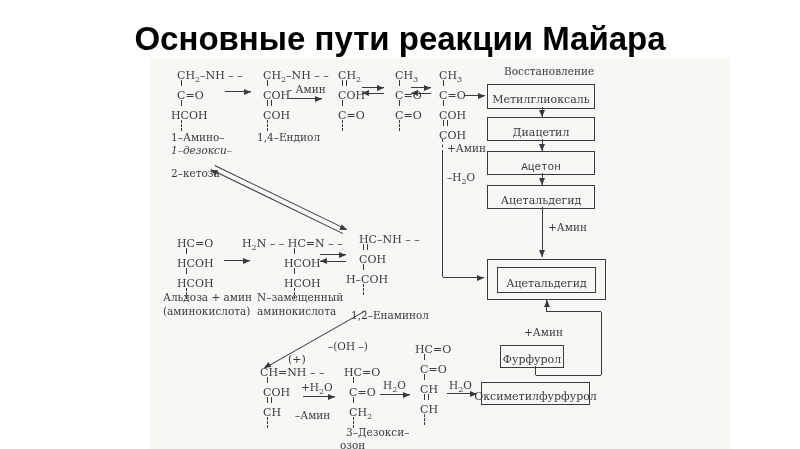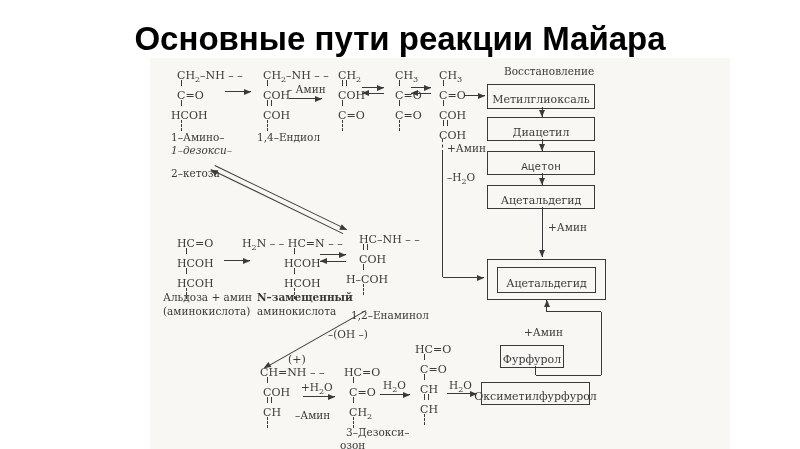--- a/index.html
+++ b/index.html
@@ -128,24 +128,24 @@
       <div class="lbl" style="left: 171px; top: 144px; font-style: italic;">1–дезокси–</div>
       <div class="lbl" style="left: 171px; top: 167px;">2–кетоза</div>
       <div class="lbl" style="left: 257px; top: 131px;">1,4–Ендиол</div>
       <div class="lbl" style="left: 287px; top: 83px;">– Амин</div>
       <div class="lbl" style="left: 504px; top: 65px;">Восстановление</div>
       <div class="lbl" style="left: 447px; top: 142px;">+Амин</div>
       <div class="lbl" style="left: 447px; top: 155px; margin-top: 16px;">–H<sub>2</sub>O</div>
       <div class="lbl" style="left: 548px; top: 221px;">+Амин</div>
       <div class="lbl" style="left: 163px; top: 291px;">Альдоза + амин</div>
       <div class="lbl" style="left: 163px; top: 305px;">(аминокислота)</div>
-      <div class="lbl" style="left: 257px; top: 291px; font-weight: bold;">N–замещенный</div>
+      <div class="lbl" style="left: 257px; top: 291px;">N–замещенный</div>
       <div class="lbl" style="left: 257px; top: 305px;">аминокислота</div>
       <div class="lbl" style="left: 351px; top: 309px;">1,2–Енаминол</div>
-      <div class="lbl" style="left: 328px; top: 328px;">–(OH –)</div>
+      <div class="lbl" style="left: 328px; top: 340px;">–(OH –)</div>
       <div class="lbl" style="left: 301px; top: 381px;">+H<sub>2</sub>O</div>
       <div class="lbl" style="left: 295px; top: 409px;">–Амин</div>
       <div class="lbl" style="left: 383px; top: 379px;">H<sub>2</sub>O</div>
       <div class="lbl" style="left: 449px; top: 379px;">H<sub>2</sub>O</div>
       <div class="lbl" style="left: 524px; top: 326px;">+Амин</div>
       <div class="lbl" style="left: 340px; top: 426px; margin-left: 6px;">3–Дезокси–</div>
       <div class="lbl" style="left: 340px; top: 439px;">озон</div>
       <div class="box" style="left: 487px; top: 84px; width: 106px; height: 23px;">
         <div class="fl">Метилглиоксаль</div>
       </div>

